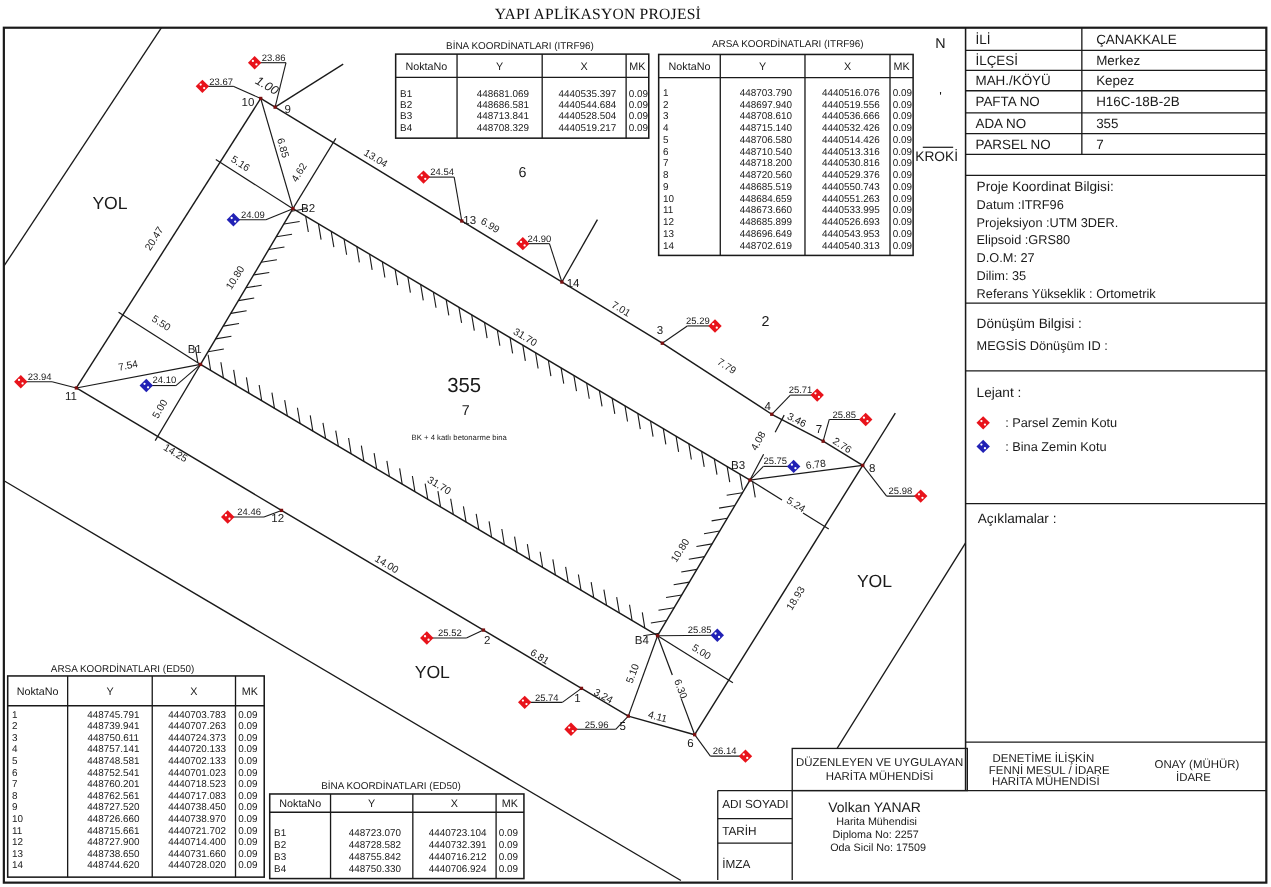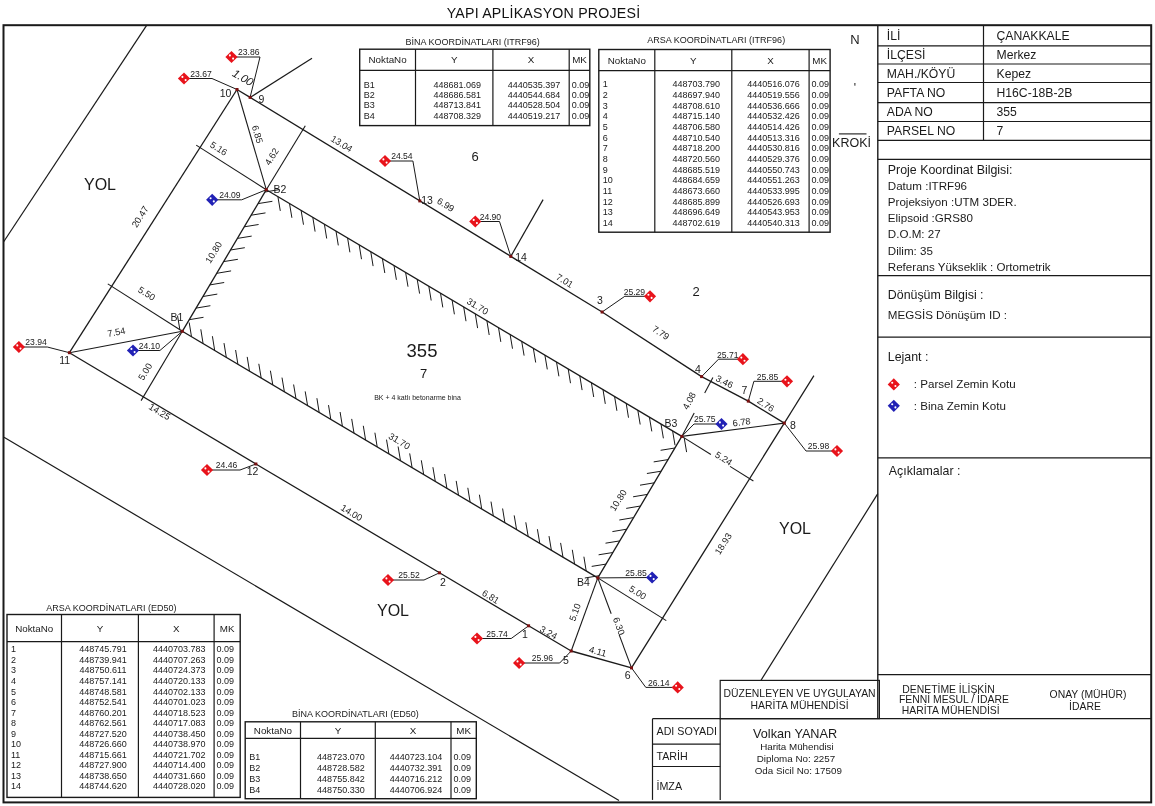--- a/index.html
+++ b/index.html
@@ -1,15 +1,15 @@
 <!DOCTYPE html>
 <html><head><meta charset="utf-8"><style>
 html,body{margin:0;padding:0;background:#fff;width:1155px;height:806px;overflow:hidden}
 svg{font-family:"Liberation Sans",sans-serif;position:absolute;left:0;top:0}
-#t{position:absolute;left:0;top:5px;width:1087px;text-align:center;font-family:Liberation Sans, sans-serif;font-size:14.2px;letter-spacing:0.2px;color:#111}
+#t{position:absolute;left:0;top:5px;width:1087px;text-align:center;font-family:Liberation Serif, serif;font-size:14.2px;letter-spacing:0.2px;color:#111}
 </style></head><body>
 <div id="t">YAPI APLİKASYON PROJESİ</div>
 <svg width="1155" height="806" viewBox="0 0 1155 806" xmlns="http://www.w3.org/2000/svg">
 <line x1="146.8" y1="25.2" x2="3.5" y2="242.0" stroke="#1a1a1a" stroke-width="1.2"></line>
 <line x1="4.0" y1="437.3" x2="619.0" y2="800.5" stroke="#1a1a1a" stroke-width="1.2"></line>
 <line x1="877.8" y1="493.6" x2="761.0" y2="680.3" stroke="#1a1a1a" stroke-width="1.2"></line>
 <line x1="237.0" y1="89.5" x2="250.1" y2="97.4" stroke="#1a1a1a" stroke-width="1.3"></line>
 <line x1="250.1" y1="97.4" x2="602.1" y2="312.0" stroke="#1a1a1a" stroke-width="1.3"></line>
 <line x1="602.1" y1="312.0" x2="701.6" y2="376.6" stroke="#1a1a1a" stroke-width="1.3"></line>
 <line x1="701.6" y1="376.6" x2="748.3" y2="401.1" stroke="#1a1a1a" stroke-width="1.3"></line>

